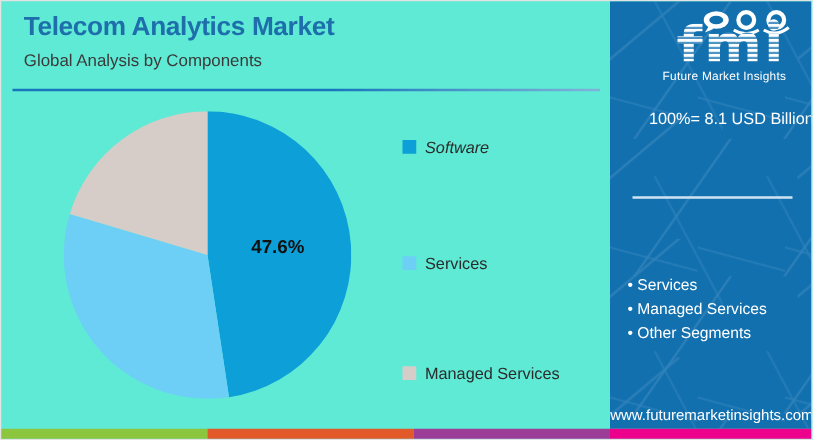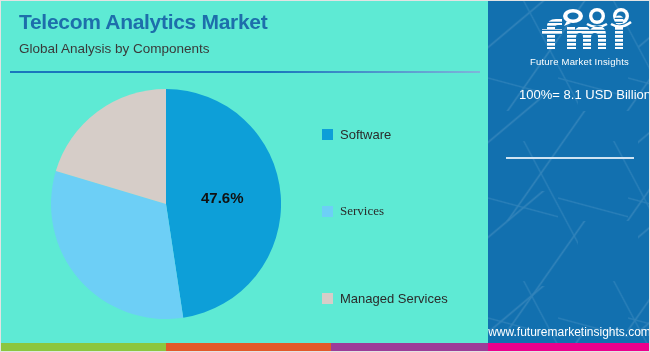--- a/index.html
+++ b/index.html
@@ -86,22 +86,22 @@
     top: 0;
     width: 165px;
     height: 258px;
   }
   .legend-item {
     position: absolute;
     display: flex;
     align-items: center;
     white-space: nowrap;
   }
-  .legend-item.i0 { top: 48px; }
-  .legend-item.i1 { top: 124px; font-family: Liberation Serif, serif; }
+  .legend-item.i0 { top: 31px; font-style: italic; }
+  .legend-item.i1 { top: 124px; }
   .legend-item.i2 { top: 212px; justify-content: flex-end; }
   .swatch {
     width: 11px;
     height: 11px;
     flex: 0 0 auto;
     margin-right: 7px;
   }
   .legend-label {
     font-size: 13px;
     color: #2b2b2b;
@@ -265,20 +265,25 @@
           <path d="M98,20 l8,0 l0,22 l-8,0 Z"></path>
           <circle cx="102" cy="13" r="4.6"></circle>
         </g>
       </svg>
       <div class="logo-tagline">Future Market Insights</div>
     </div>
 
     <div class="panel-value">100%= 8.1 USD Billion</div>
     <div class="panel-rule"></div>
 
+    <div class="panel-list">
+      <div class="panel-list-item">• Services</div>
+      <div class="panel-list-item">• Managed Services</div>
+      <div class="panel-list-item">• Other Segments</div>
+    </div>
 
     <div class="panel-url">www.futuremarketinsights.com</div>
   </div>
 
   <div class="footer-bar">
     <div class="footer-seg" style="background:#8cc63e;width:165px"></div>
     <div class="footer-seg" style="background:#e2592a;width:165px"></div>
     <div class="footer-seg" style="background:#9c3d98;width:157px"></div>
     <div class="footer-seg" style="background:#ec008c;width:163px"></div>
   </div>

